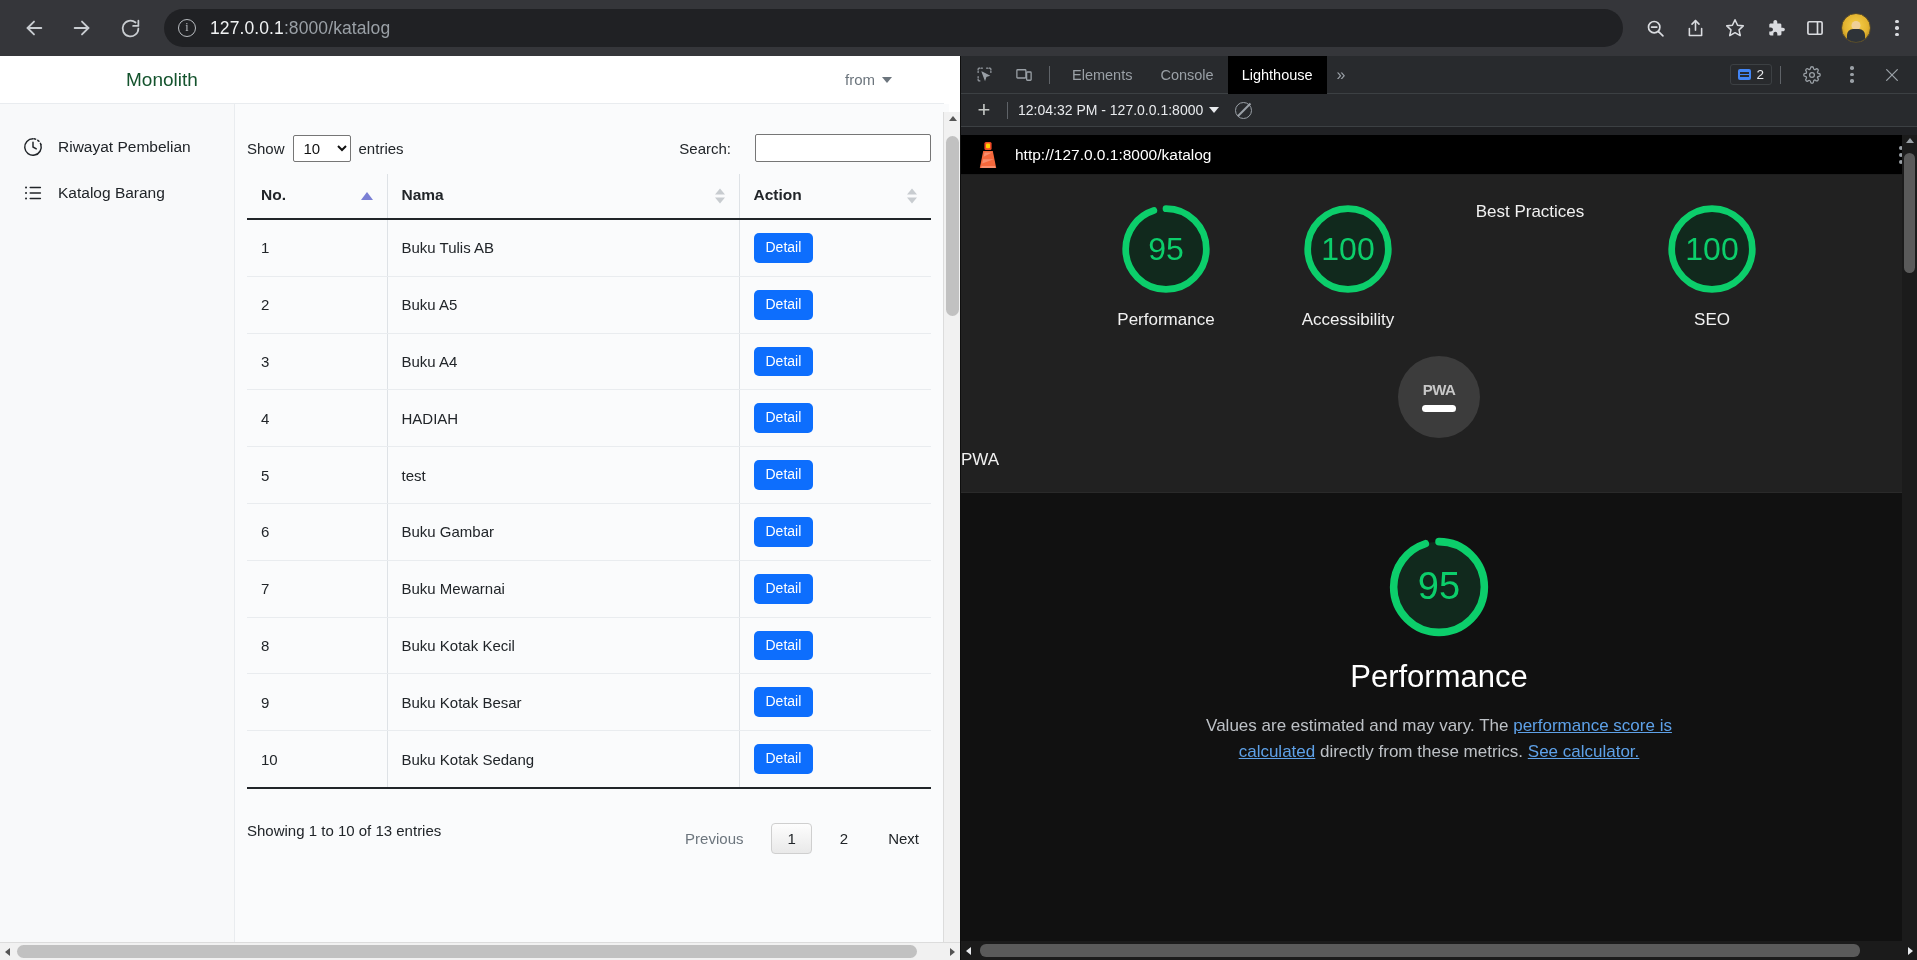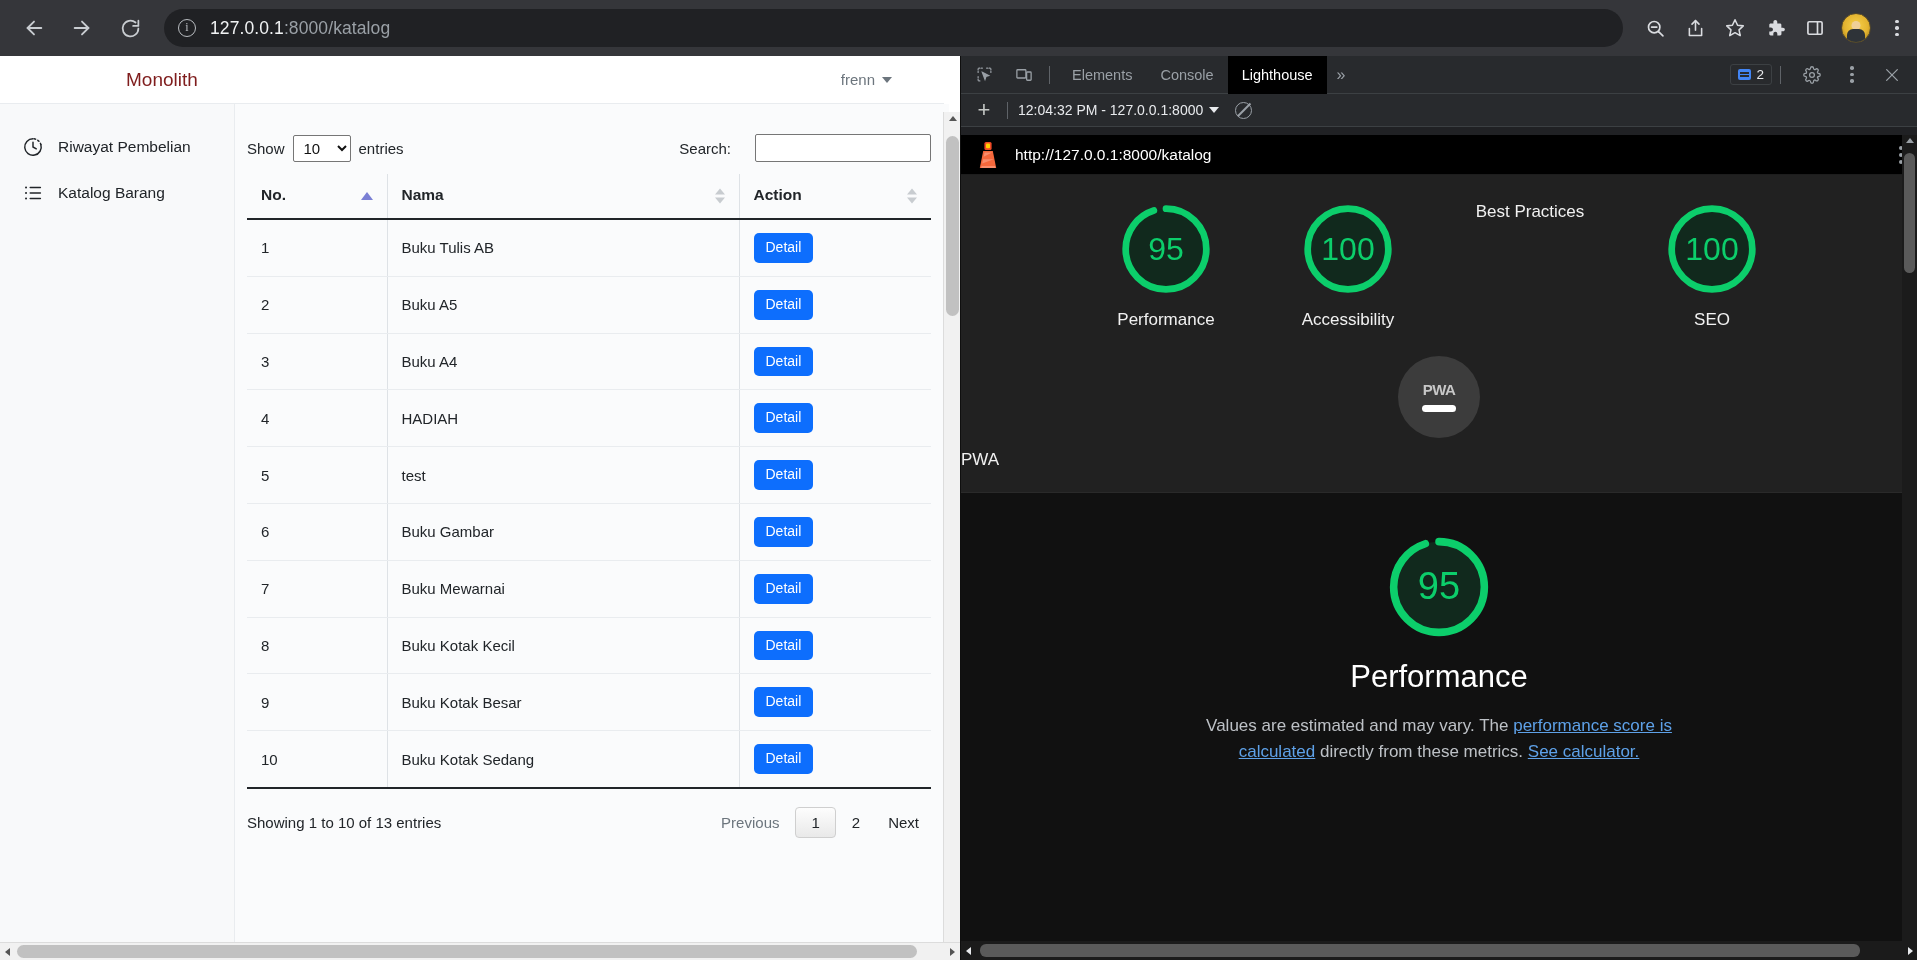--- a/index.html
+++ b/index.html
@@ -67,21 +67,21 @@
   }
   #page-inner {
     position: absolute; left: 0; top: 0; width: 944px; height: 886px;
     background: #fafbfc;
   }
   #app-header {
     height: 48px; background: #ffffff; border-bottom: 1px solid #e9ecef;
     display: flex; align-items: center; padding: 0 26px 0 0;
   }
   #brand {
-    font-size: 19px; color: #7f1d1d; margin-left: 126px; font-weight: 400;
+    font-size: 19px; color: #14532d; margin-left: 126px; font-weight: 400;
   }
   #user-menu {
     margin-left: auto; font-size: 15px; color: #6c757d;
     display: flex; align-items: center; gap: 7px; padding-right: 26px;
   }
   .caret { width: 0; height: 0; border-left: 5px solid transparent;
            border-right: 5px solid transparent; border-top: 6px solid #6c757d; }
 
   #app-body { display: flex; height: 838px; }
   #sidebar {
@@ -145,21 +145,21 @@
     border-right: 5px solid transparent; border-top: 6px solid #c8ccd0; display: block; }
   .btn-detail {
     display: inline-block; background: #0d6efd; color: #fff; font-size: 14px;
     padding: 6px 12px 7px; border-radius: 5px; border: none;
     font-family: "Liberation Sans", sans-serif; line-height: 1.2;
   }
   #table-footer {
     display: flex; align-items: center; justify-content: space-between;
     width: 684px; padding-top: 18px; font-size: 15px; color: #212529;
   }
-  .pager { display: flex; align-items: center; gap: 4px; }
+  .pager { display: flex; align-items: center; gap: 16px; margin-top: 16px; }
   .pager .pg {
     padding: 7px 12px; font-size: 15px; color: #212529; border-radius: 4px;
   }
   .pager .pg.muted { color: #6c757d; }
   .pager .pg.active {
     border: 1px solid #cfcfcf; background: linear-gradient(#fdfdfd,#e9e9e9);
     padding: 6px 15px;
   }
 
   
@@ -364,21 +364,21 @@
     </div>
   </div>
 </div>
 
 <div id="page-viewport">
   <div id="page-inner">
 
     <div id="app-header">
       <div id="brand">Monolith</div>
       <div id="user-menu">
-        <span>frenn</span>
+        <span>from</span>
         <span class="caret"></span>
       </div>
     </div>
 
     <div id="app-body">
       <div id="sidebar">
         <div class="side-item">
           <span class="side-icon">
             <svg width="22" height="22" viewBox="0 0 24 24" fill="none" stroke="currentColor" stroke-width="1.6" stroke-linecap="round">
                 <path d="M12 3a9 9 0 1 0 8.6 6.4" stroke-dasharray="0 0"></path>

